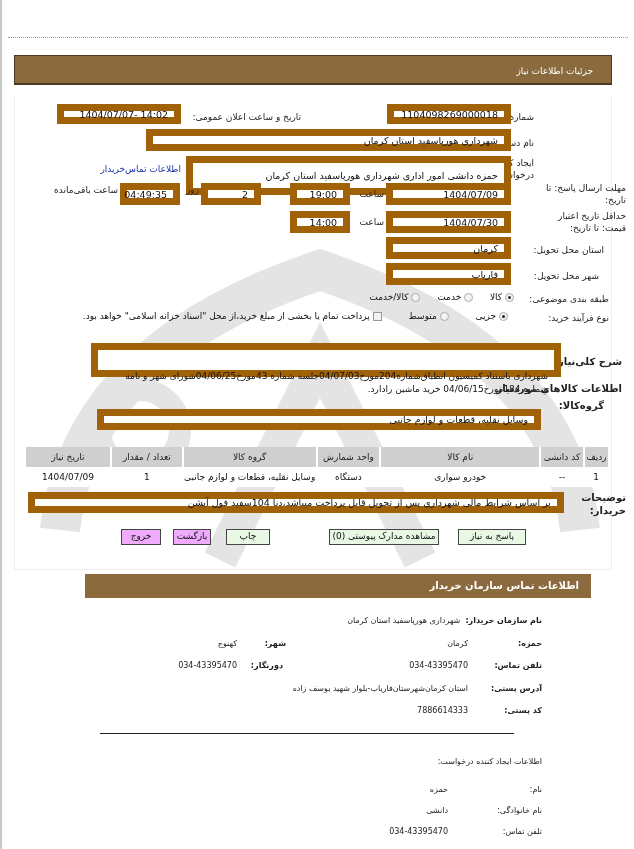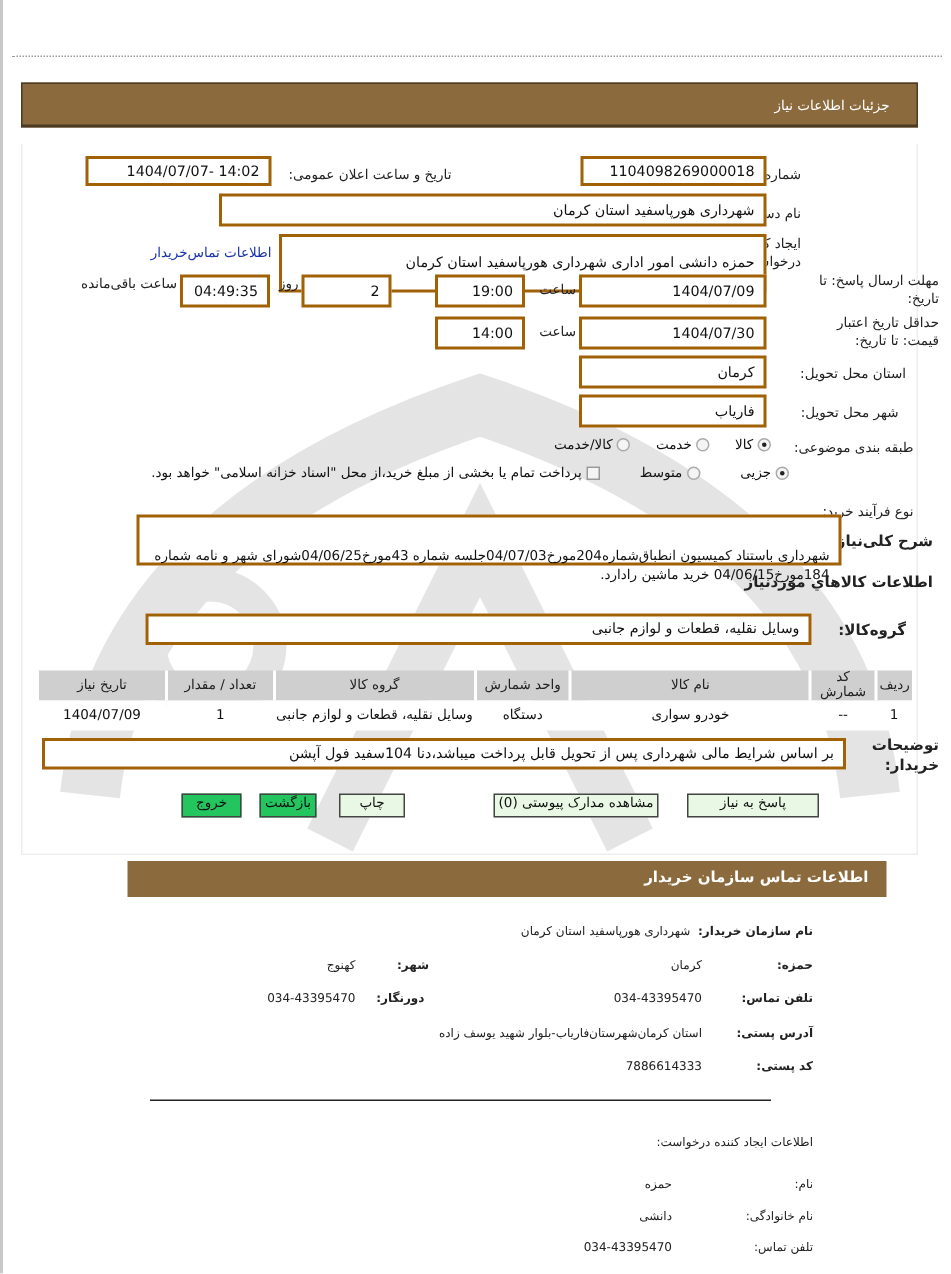--- a/index.html
+++ b/index.html
@@ -6,35 +6,35 @@
   html, body { width: 634px; height: 849px; background: #fff; overflow: hidden; }
   body { font-family: "DejaVu Sans", sans-serif; font-size: 9px; color: #111; position: relative; }
   .leftline { position: absolute; left: 0; top: 0; width: 2px; height: 849px; background: #c8c8c8; }
   .dotline { position: absolute; left: 8px; right: 6px; top: 37px; border-top: 1px dotted #9a9a9a; }
   .watermark { position: absolute; left: 20px; top: 230px; width: 600px; height: 360px; pointer-events: none; opacity: 0.22; }
   .section-header { position: absolute; background: #8b6b3e; color: #fff; direction: rtl; font-weight: bold; }
   .hdr1 { left: 14px; top: 55px; width: 598px; height: 30px; border: 1px solid #4a3b22; border-bottom-width: 2px; font-size: 9px; font-weight: normal; padding: 10px 18px 0 0; }
   .hdr2 { left: 85px; top: 574px; width: 506px; height: 24px; font-size: 10px; padding: 6px 12px 0 0; }
   .panel { position: absolute; left: 14px; top: 96px; width: 598px; height: 474px; border: 1px solid #eee; border-top: none; }
   .lbl { position: absolute; direction: rtl; text-align: right; font-size: 9px; color: #222; line-height: 12px; }
-  .box { position: absolute; border: 2px solid #a16207; background: #fff; font-size: 9.5px; direction: rtl; padding: 0 6px; display: flex; align-items: center; }
+  .box { position: absolute; border: 7px solid #a16207; background: #fff; font-size: 9.5px; direction: rtl; padding: 0 6px; display: flex; align-items: center; }
   .box.ltr { direction: ltr; justify-content: flex-end; }
   .link { color: #1a33a8; }
   .radio { display: inline-block; width: 9px; height: 9px; border-radius: 50%; border: 1px solid #aaa; background: #f4f4f4; vertical-align: middle; position: relative; }
   .radio.on::after { content: ""; position: absolute; left: 2px; top: 2px; width: 3px; height: 3px; border-radius: 50%; background: #222; }
   .check { display: inline-block; width: 9px; height: 9px; border: 1px solid #999; background: #f4f4f4; vertical-align: middle; }
   .optrow { position: absolute; direction: rtl; font-size: 9px; white-space: nowrap; }
   .optrow span.o { margin-left: 14px; }
   .bold { font-weight: bold; }
   table.items { position: absolute; left: 24px; top: 447px; width: 584px; border-collapse: collapse; direction: rtl; font-size: 9px; }
   table.items th { background: #cfcfcf; font-weight: normal; height: 20px; border-left: 2px solid #fff; color: #222; }
   table.items td { height: 20px; text-align: center; background: #fff; }
   .btn { position: absolute; height: 16px; border: 1px solid #444; font-size: 9px; direction: rtl; text-align: center; line-height: 12px; }
   .btn.green { background: #e8f8e4; }
-  .btn.red { background: #22c55e; }
+  .btn.red { background: #f0abfc; }
   .info-row { position: absolute; direction: rtl; font-size: 8px; color: #222; white-space: nowrap; }
   .info-row .k { font-weight: bold; }
   .hr { position: absolute; left: 100px; top: 733px; width: 414px; border-top: 1px solid #222; }
 </style>
 </head>
 <body>
 
 <div class="leftline"></div>
 <div class="dotline"></div>
 
@@ -116,44 +116,44 @@
     <span>فاریاب</span>
   </div>
 
 <div class="lbl" style="right:25px; top:293px;">طبقه بندی موضوعی:</div>
 <div class="optrow" style="right:120px; top:292px;">
   <span class="o"><span class="radio on"></span> <span>کالا</span></span>
   <span class="o"><span class="radio"></span> <span>خدمت</span></span>
   <span class="o"><span class="radio"></span> <span>کالا/خدمت</span></span>
 </div>
 
-<div class="lbl" style="right:25px; top:312px;margin-top:24px;">نوع فرآیند خرید:</div>
-<div class="optrow" style="right:108px; top:311px;">
+<div class="lbl" style="right:25px; top:312px;">نوع فرآیند خرید:</div>
+<div class="optrow" style="right:126px; top:311px;">
   <span class="o" style="margin-left:24px;"><span class="radio on"></span> <span>جزیی</span></span>
   <span class="o" style="margin-left:24px;"><span class="radio"></span> <span>متوسط</span></span>
   <span><span class="check"></span> <span>پرداخت تمام یا بخشی از مبلغ خرید،از محل "اسناد خزانه اسلامی" خواهد بود.</span></span>
 </div>
 
 <div class="lbl bold" style="right:12px; top:356px; font-size:10px;">شرح کلی‌نیاز:</div>
 <div class="box" style="left:91px; top:343px; width:470px; height:34px; align-items:flex-start; padding-top:20px; line-height:13px; font-size:9px;">
     <span>شهرداری باستناد کمیسیون انطباق‌شماره204مورخ04/07/03جلسه شماره 43مورخ04/06/25شورای شهر و نامه شماره 184مورخ04/06/15 خرید ماشین رادارد.</span>
   </div>
 
 <div class="lbl bold" style="right:12px; top:383px; font-size:10px;">اطلاعات کالاهاي موردنياز</div>
 
-<div class="lbl bold" style="right:30px; top:415px; font-size:10px;">گروه‌کالا:</div>
+<div class="lbl bold" style="right:30px; top:400px; font-size:10px;">گروه‌کالا:</div>
 <div class="box" style="left:97px; top:409px; width:444px; height:21px;">
     <span>وسایل نقلیه، قطعات و لوازم جانبی</span>
   </div>
 
 <table class="items">
   <thead>
     <tr>
       <th style="width:24px;">ردیف</th>
-      <th style="width:44px;">کد شمارش</th>
+      <th style="width:44px;">کد دانشی</th>
       <th style="width:160px;">نام کالا</th>
       <th style="width:64px;">واحد شمارش</th>
       <th style="width:134px;">گروه کالا</th>
       <th style="width:72px;">تعداد / مقدار</th>
       <th style="width:86px;">تاریخ نیاز</th>
     </tr>
   </thead>
   <tbody>
     <tr>
       <td>1</td>
@@ -168,21 +168,21 @@
 </table>
 
 <div class="lbl bold" style="right:8px; top:491px; font-size:10px; line-height:13px;">
   <div>توضیحات</div>
   <div>خریدار:</div>
 </div>
 <div class="box" style="left:28px; top:492px; width:536px; height:21px;">
     <span>بر اساس شرایط مالی شهرداری پس از تحویل قابل پرداخت میباشد،دنا 104سفید فول آپشن</span>
   </div>
 
-<div class="btn green" style="left:458px; top:529px; width:88px;">پاسخ به نیاز</div>
+<div class="btn green" style="left:458px; top:529px; width:68px;">پاسخ به نیاز</div>
 <div class="btn green" style="left:329px; top:529px; width:110px;">مشاهده مدارک پیوستی (0)</div>
 <div class="btn green" style="left:226px; top:529px; width:44px;">چاپ</div>
 <div class="btn red" style="left:173px; top:529px; width:38px;">بازگشت</div>
 <div class="btn red" style="left:121px; top:529px; width:40px;">خروج</div>
 
 <div class="section-header hdr2">
   <span>اطلاعات تماس سازمان خریدار</span>
 </div>
 
 <div class="info-row" style="right:92px; top:616px;"><span class="k">نام سازمان خریدار:</span>&nbsp; <span>شهرداری هورپاسفید استان کرمان</span></div>

